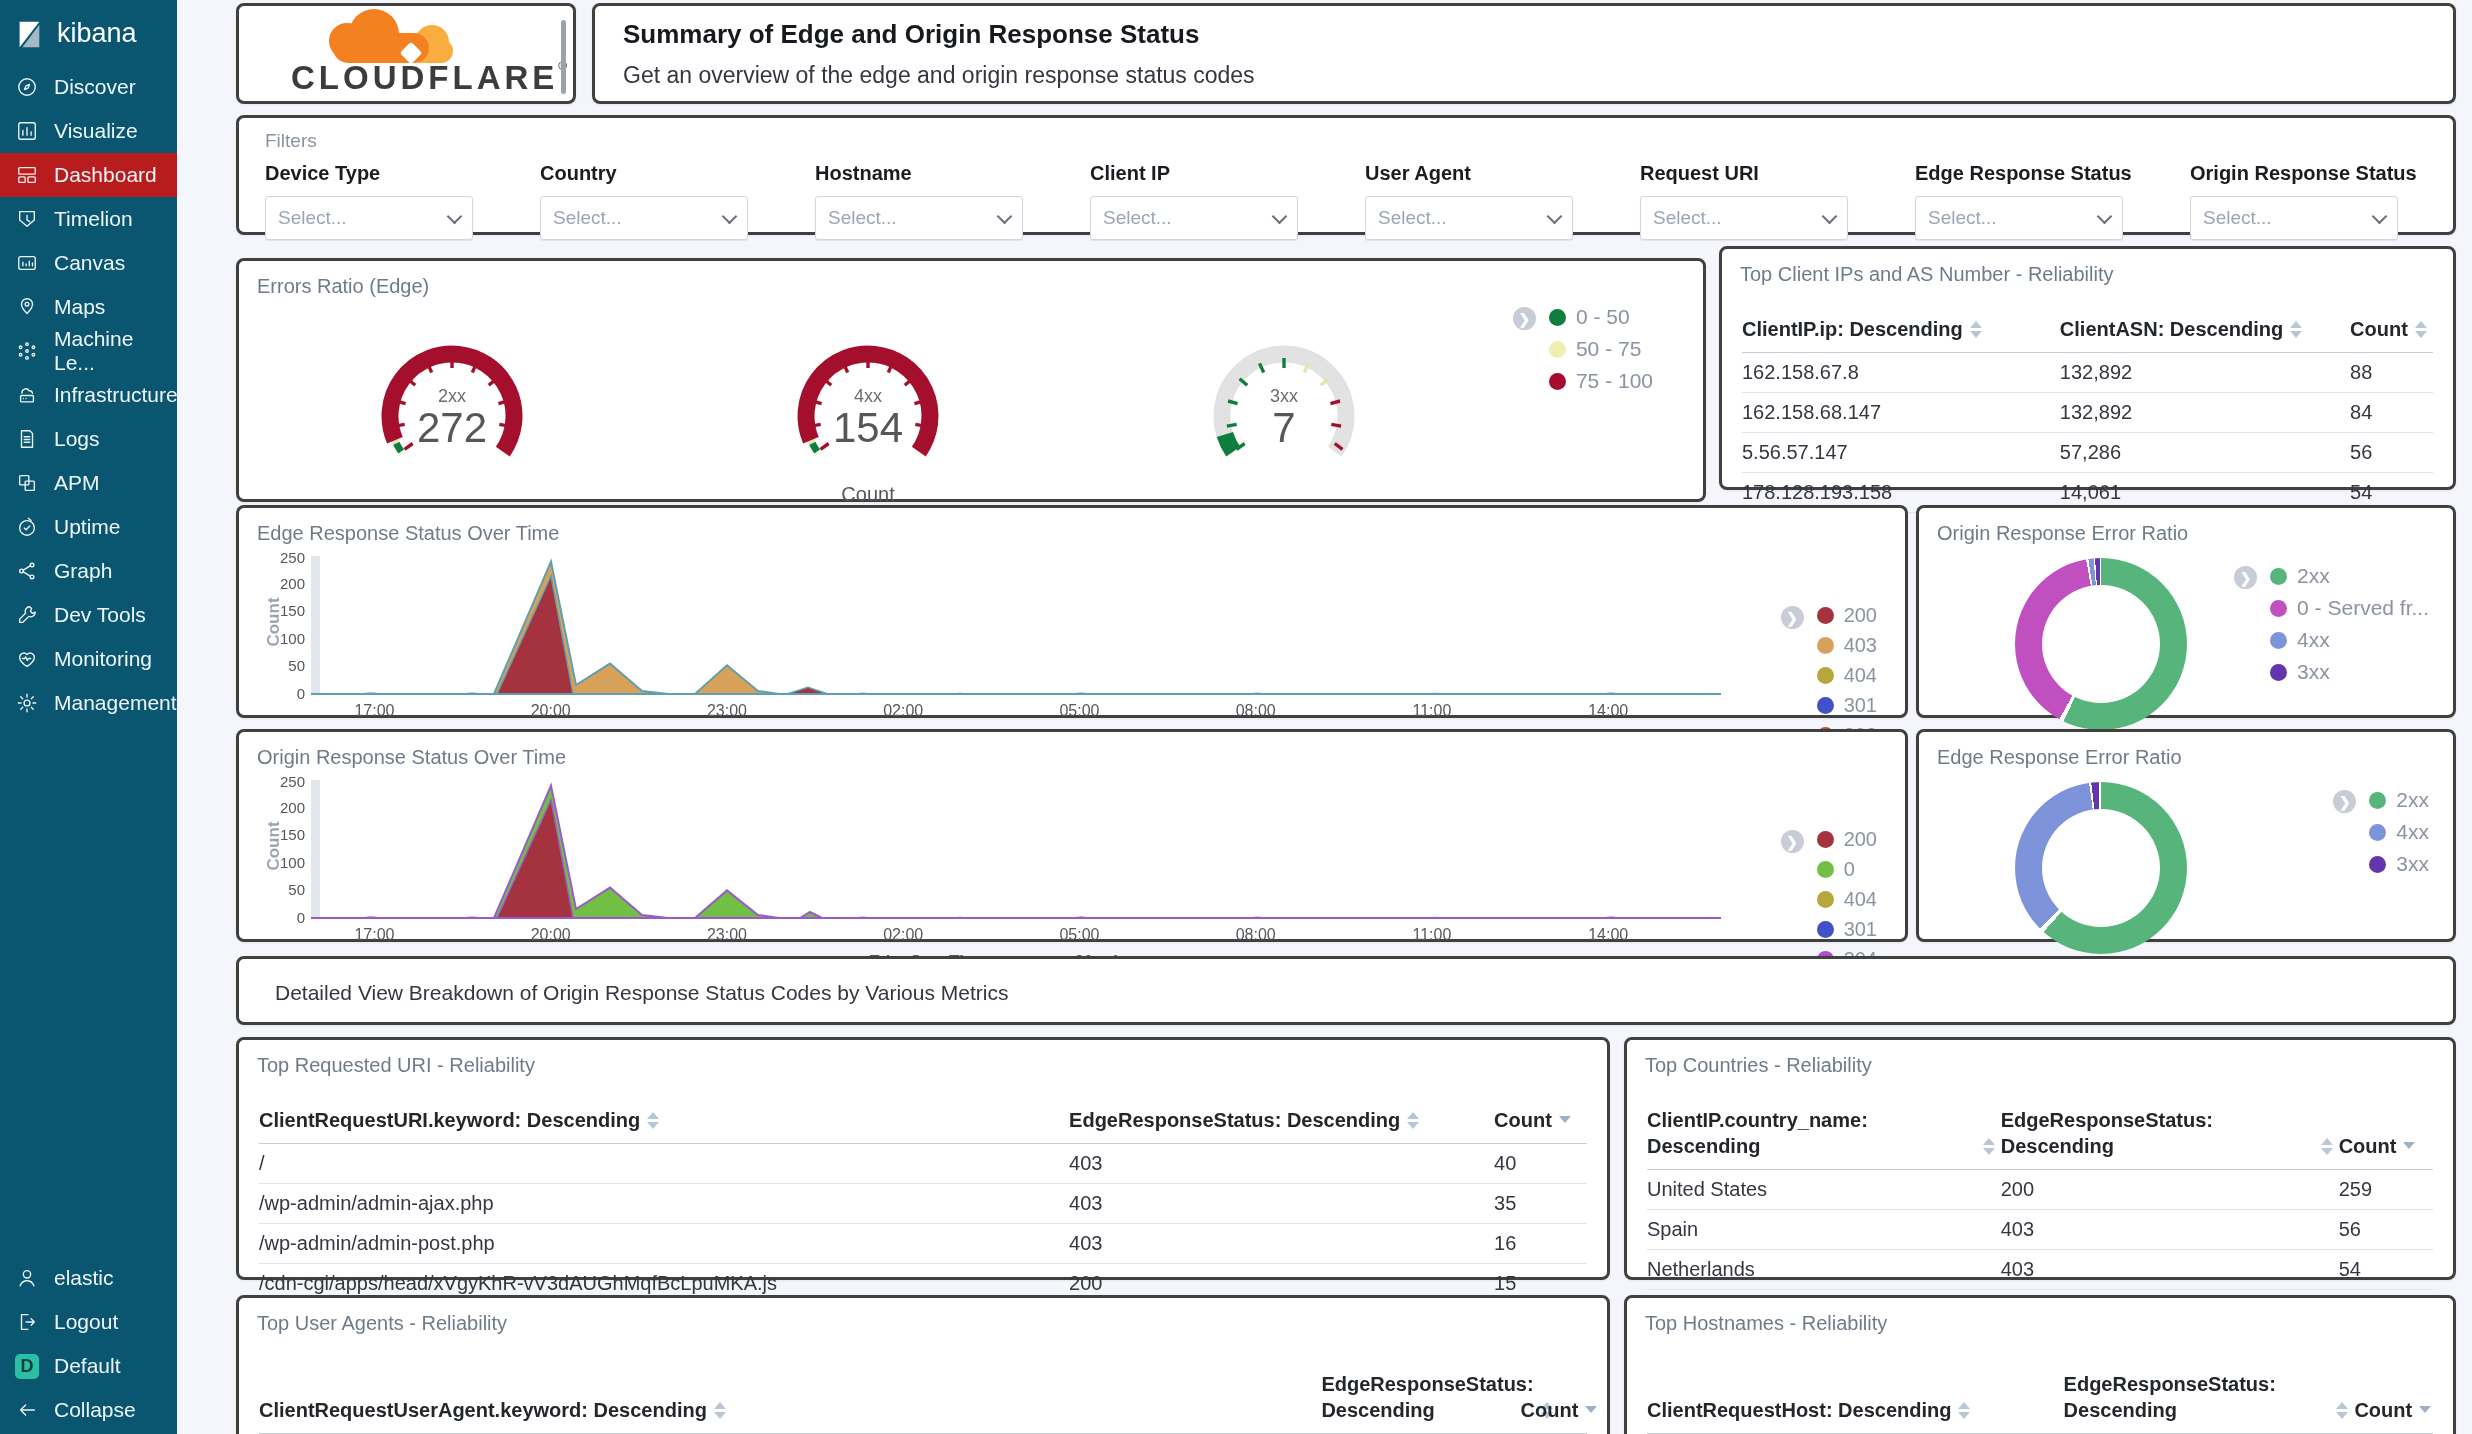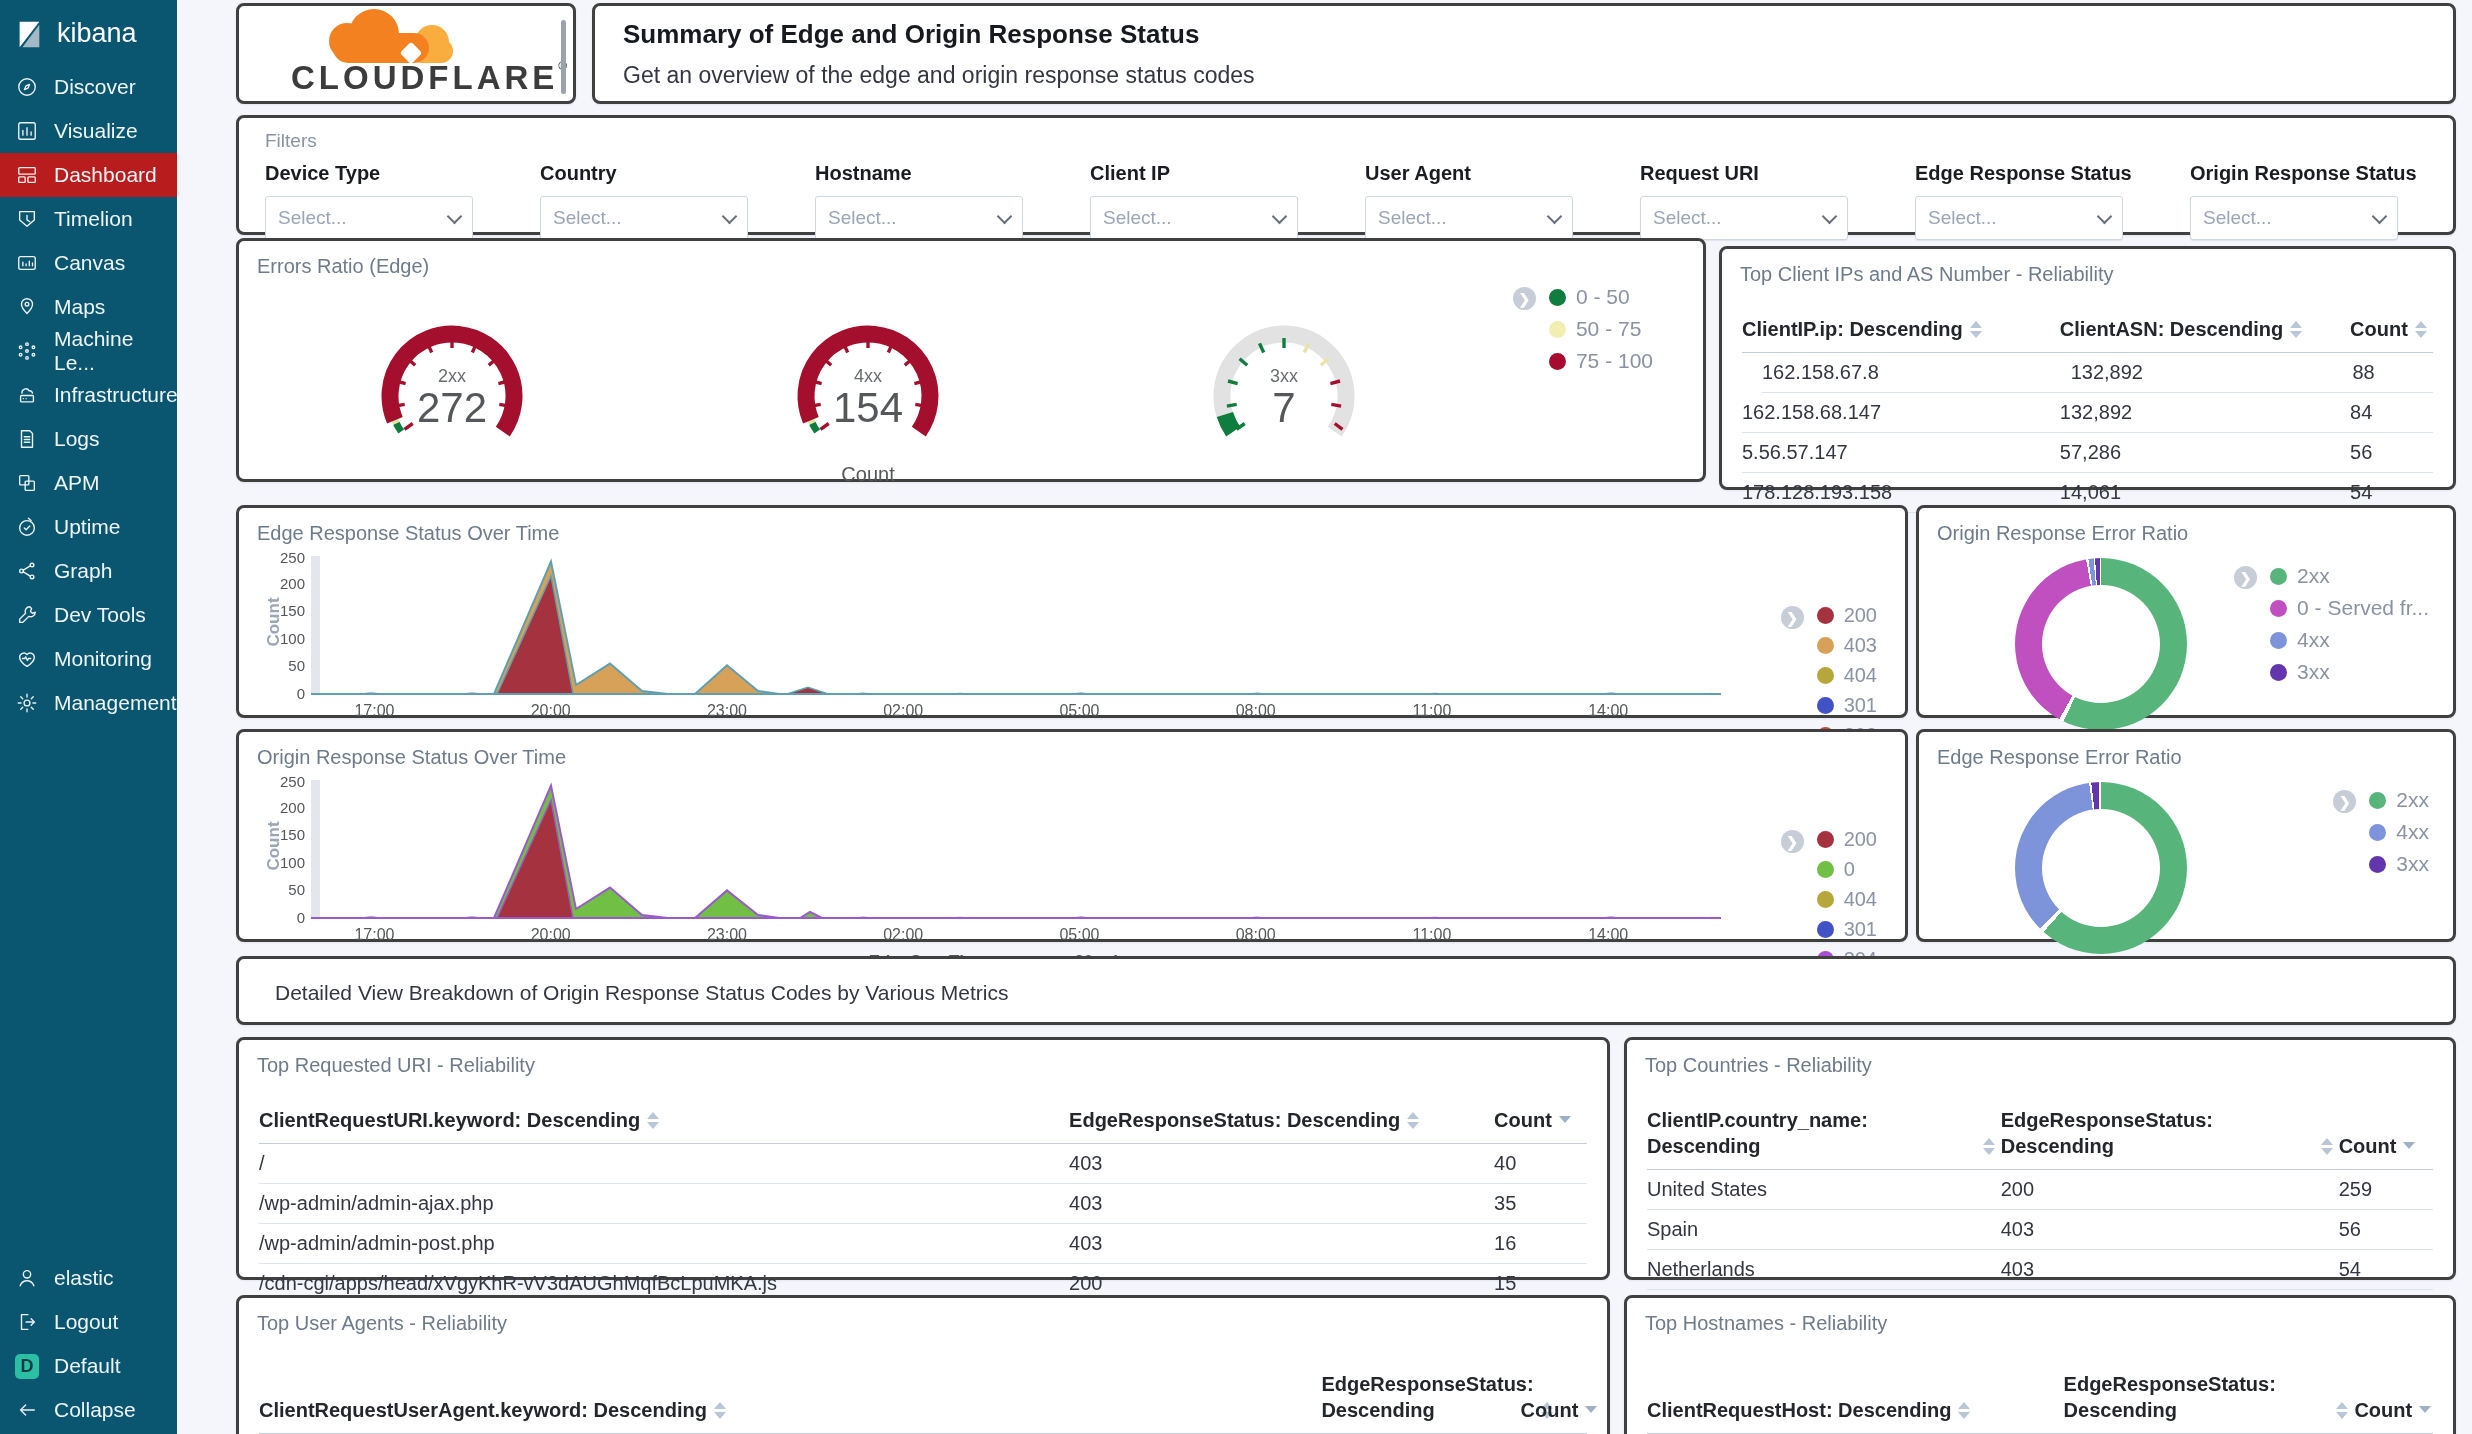--- a/index.html
+++ b/index.html
@@ -353,21 +353,21 @@
       <div class="f-field">
         <div class="f-label">Origin Response Status</div>
         <div class="f-select">
             <span>Select...</span>
             <span class="chev"></span>
           </div>
       </div>
     </div>
   </div>
 
-  <div class="panel" style="left:236px;top:238px;width:1470px;height:244px;">
+  <div class="panel" style="left:236px;top:258px;width:1470px;height:244px;">
     <div class="ptitle">Errors Ratio (Edge)</div>
     <div class="gauges-row">
 
       <div class="gauge">
         <svg width="190" height="125" viewBox="0 0 190 125">
           <path d="M44.2 107.6 A62 62 0 0 1 39.3 99.2" stroke="#0e7d3d" stroke-width="7" fill="none"></path>
           <path d="M39.3 99.2 A62 62 0 0 1 36.9 93.2" stroke="#e9e4a6" stroke-width="7" fill="none"></path>
           <path d="M37.9 96.2 A62 62 0 1 1 145.8 107.6" stroke="#a50f2e" stroke-width="17" fill="none"></path>
           <g stroke="#a50f2e" stroke-width="3.4">
             <line x1="55.7" y1="99.5" x2="47.5" y2="105.3"></line>
@@ -470,21 +470,21 @@
             </span>
           </div>
         <div class="hcell">
             <span>Count</span>
             <span class="sort">
               <i class="tri-up"></i>
               <i class="tri-dn"></i>
             </span>
           </div>
       </div>
-      <div class="drow" style="grid-template-columns:46% 42% 12%;margin-left:20px;">
+      <div class="drow" style="grid-template-columns:46% 42% 12%;">
         <div class="dcell">162.158.67.8</div>
           <div class="dcell">132,892</div>
           <div class="dcell">88</div>
       </div>
       <div class="drow" style="grid-template-columns:46% 42% 12%;">
         <div class="dcell">162.158.68.147</div>
           <div class="dcell">132,892</div>
           <div class="dcell">84</div>
       </div>
       <div class="drow" style="grid-template-columns:46% 42% 12%;">

